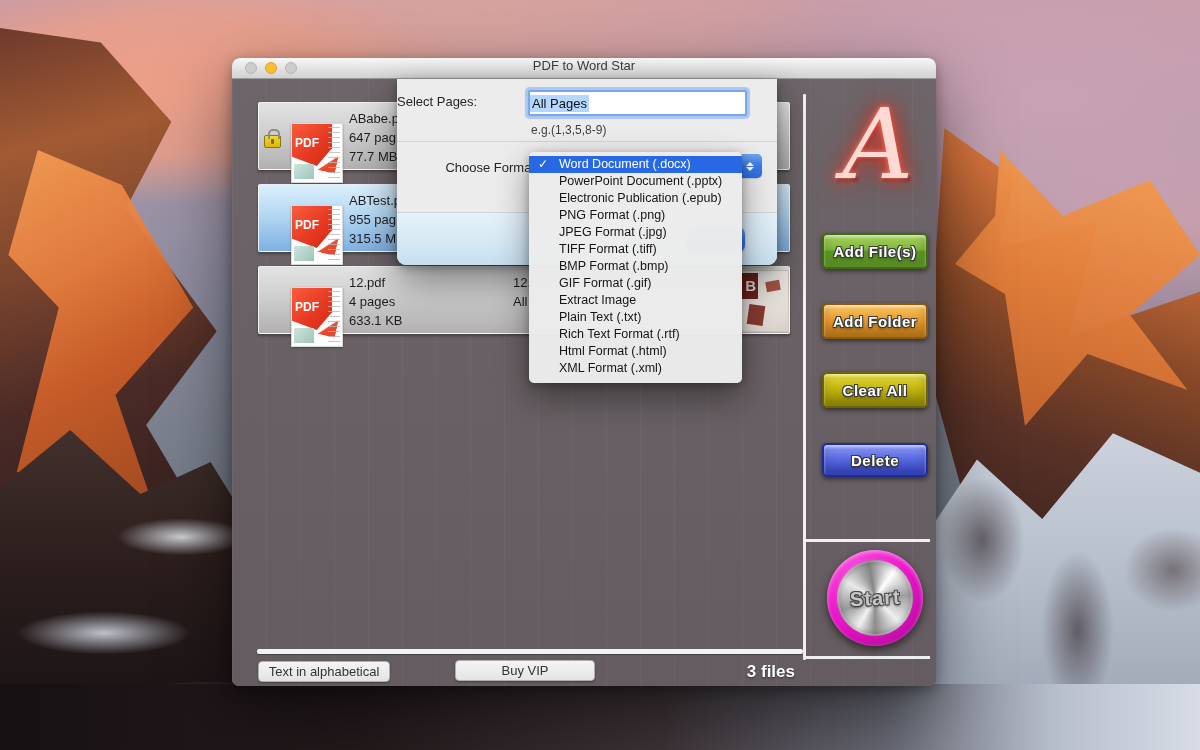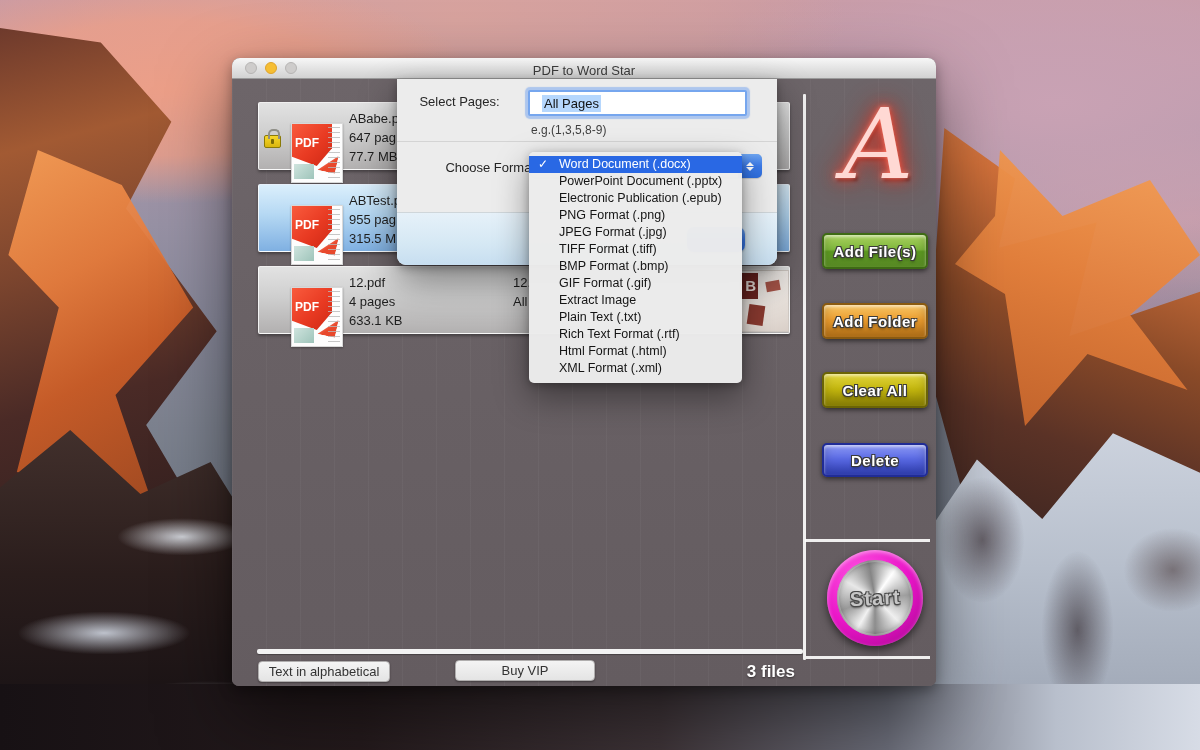--- a/index.html
+++ b/index.html
@@ -53,21 +53,21 @@
   
   .window { position:absolute; left:232px; top:58px; width:704px; height:628px;
     border-radius:8px 8px 7px 7px; background:#696165;
     box-shadow:0 28px 70px rgba(0,0,0,.5), 0 4px 14px rgba(0,0,0,.35); }
   .window-body-texture { position:absolute; inset:21px 0 0 0; border-radius:0 0 7px 7px; overflow:hidden;
     background:repeating-linear-gradient(90deg, rgba(255,255,255,.035) 0 1px, rgba(0,0,0,0) 1px 34px),
                linear-gradient(180deg,#6d6569 0%,#696165 40%,#645c60 100%); }
   .titlebar { position:absolute; left:0; top:0; width:704px; height:21px;
     border-radius:8px 8px 0 0;
     background:linear-gradient(180deg,#f7f7f7 0%,#e2e2e2 55%,#d2d2d2 100%);
-    border-bottom:1px solid #9a9a9a; display:flex; align-items:flex-end; }
+    border-bottom:1px solid #9a9a9a; display:flex; align-items:flex-start; }
   .tl-dots { position:absolute; left:13px; top:4px; display:flex; gap:8px; }
   .tl { width:12px; height:12px; border-radius:50%; }
   .tl-gray { background:#cecccb; border:1px solid #b7b5b4; }
   .tl-yellow { background:#f6be33; border:1px solid #dfa32b; }
   .win-title { width:100%; text-align:center; font-size:13px; color:#3c3c3c; }
   .frow { position:absolute; left:26px; width:532px; height:68px; border-radius:2px;
     border:1px solid rgba(255,255,255,.8);
     background:linear-gradient(180deg,#e2e2e2 0%,#cfcfcf 45%,#b2b0b0 100%);
     box-shadow:0 2px 3px rgba(0,0,0,.35); }
   .frow.selected { background:linear-gradient(180deg,#dbeffc 0%,#b5d8f3 45%,#7fb0e2 100%); }
@@ -139,24 +139,24 @@
     color:#fff; font-size:17px; font-weight:bold; text-shadow:0 1px 2px rgba(0,0,0,.5); }
 
   
   .sheet { position:absolute; left:165px; top:21px; width:380px; height:186px;
     background:#ececec; border-radius:0 0 9px 9px;
     box-shadow:0 16px 38px rgba(0,0,0,.45), 0 3px 9px rgba(0,0,0,.3); }
   .sheet .sep1 { position:absolute; left:0; top:62px; width:100%; height:1px; background:#d4d4d4; }
   .sheet .sep2 { position:absolute; left:0; top:133px; width:100%; height:1px; background:#cfd6da; }
   .sheet .bluezone { position:absolute; left:0; top:134px; width:100%; height:52px; border-radius:0 0 9px 9px;
     background:linear-gradient(180deg,#e6f1f9 0%,#d5e8f4 60%,#c7def0 100%); }
-  .sp-label { position:absolute; left:0; top:15px; width:125px; text-align:center; font-size:13px; color:#262626; }
+  .sp-label { position:absolute; left:0; top:15px; width:125px; text-align:left; font-size:13px; color:#262626; }
   .sp-input { position:absolute; left:131px; top:11px; width:219px; height:26px; background:#fff;
     border:2px solid #76a6ee; border-radius:2px; box-shadow:0 0 1px 3px rgba(110,160,240,.5);
-    font-size:13px; color:#111; display:flex; align-items:center; padding-left:12px; }
+    font-size:13px; color:#111; display:flex; align-items:center; padding-left:0; }
   .sp-input .sel { background:#b6d7fd; padding:1px 2px; }
   .sp-hint { position:absolute; left:134px; top:44px; font-size:12px; color:#3f3f3f; }
   .cf-label { position:absolute; left:0; top:81px; width:138px; text-align:right; font-size:13px; color:#262626; }
   .popup-select { position:absolute; left:133px; top:75px; width:232px; height:24px; background:#fff;
     border-radius:5px; border:1px solid #b8b8b8; box-shadow:0 1px 1px rgba(0,0,0,.15); }
   .popup-select .cap { position:absolute; right:-1px; top:-1px; width:24px; height:24px; border-radius:0 5px 5px 0;
     background:linear-gradient(180deg,#6ea6f2 0%,#3c7ae8 50%,#2e6fe0 100%);
     display:flex; flex-direction:column; align-items:center; justify-content:center; gap:1px; }
   .chev { width:0; height:0; border-left:4px solid transparent; border-right:4px solid transparent; }
   .chev.up { border-bottom:4px solid #fff; }

